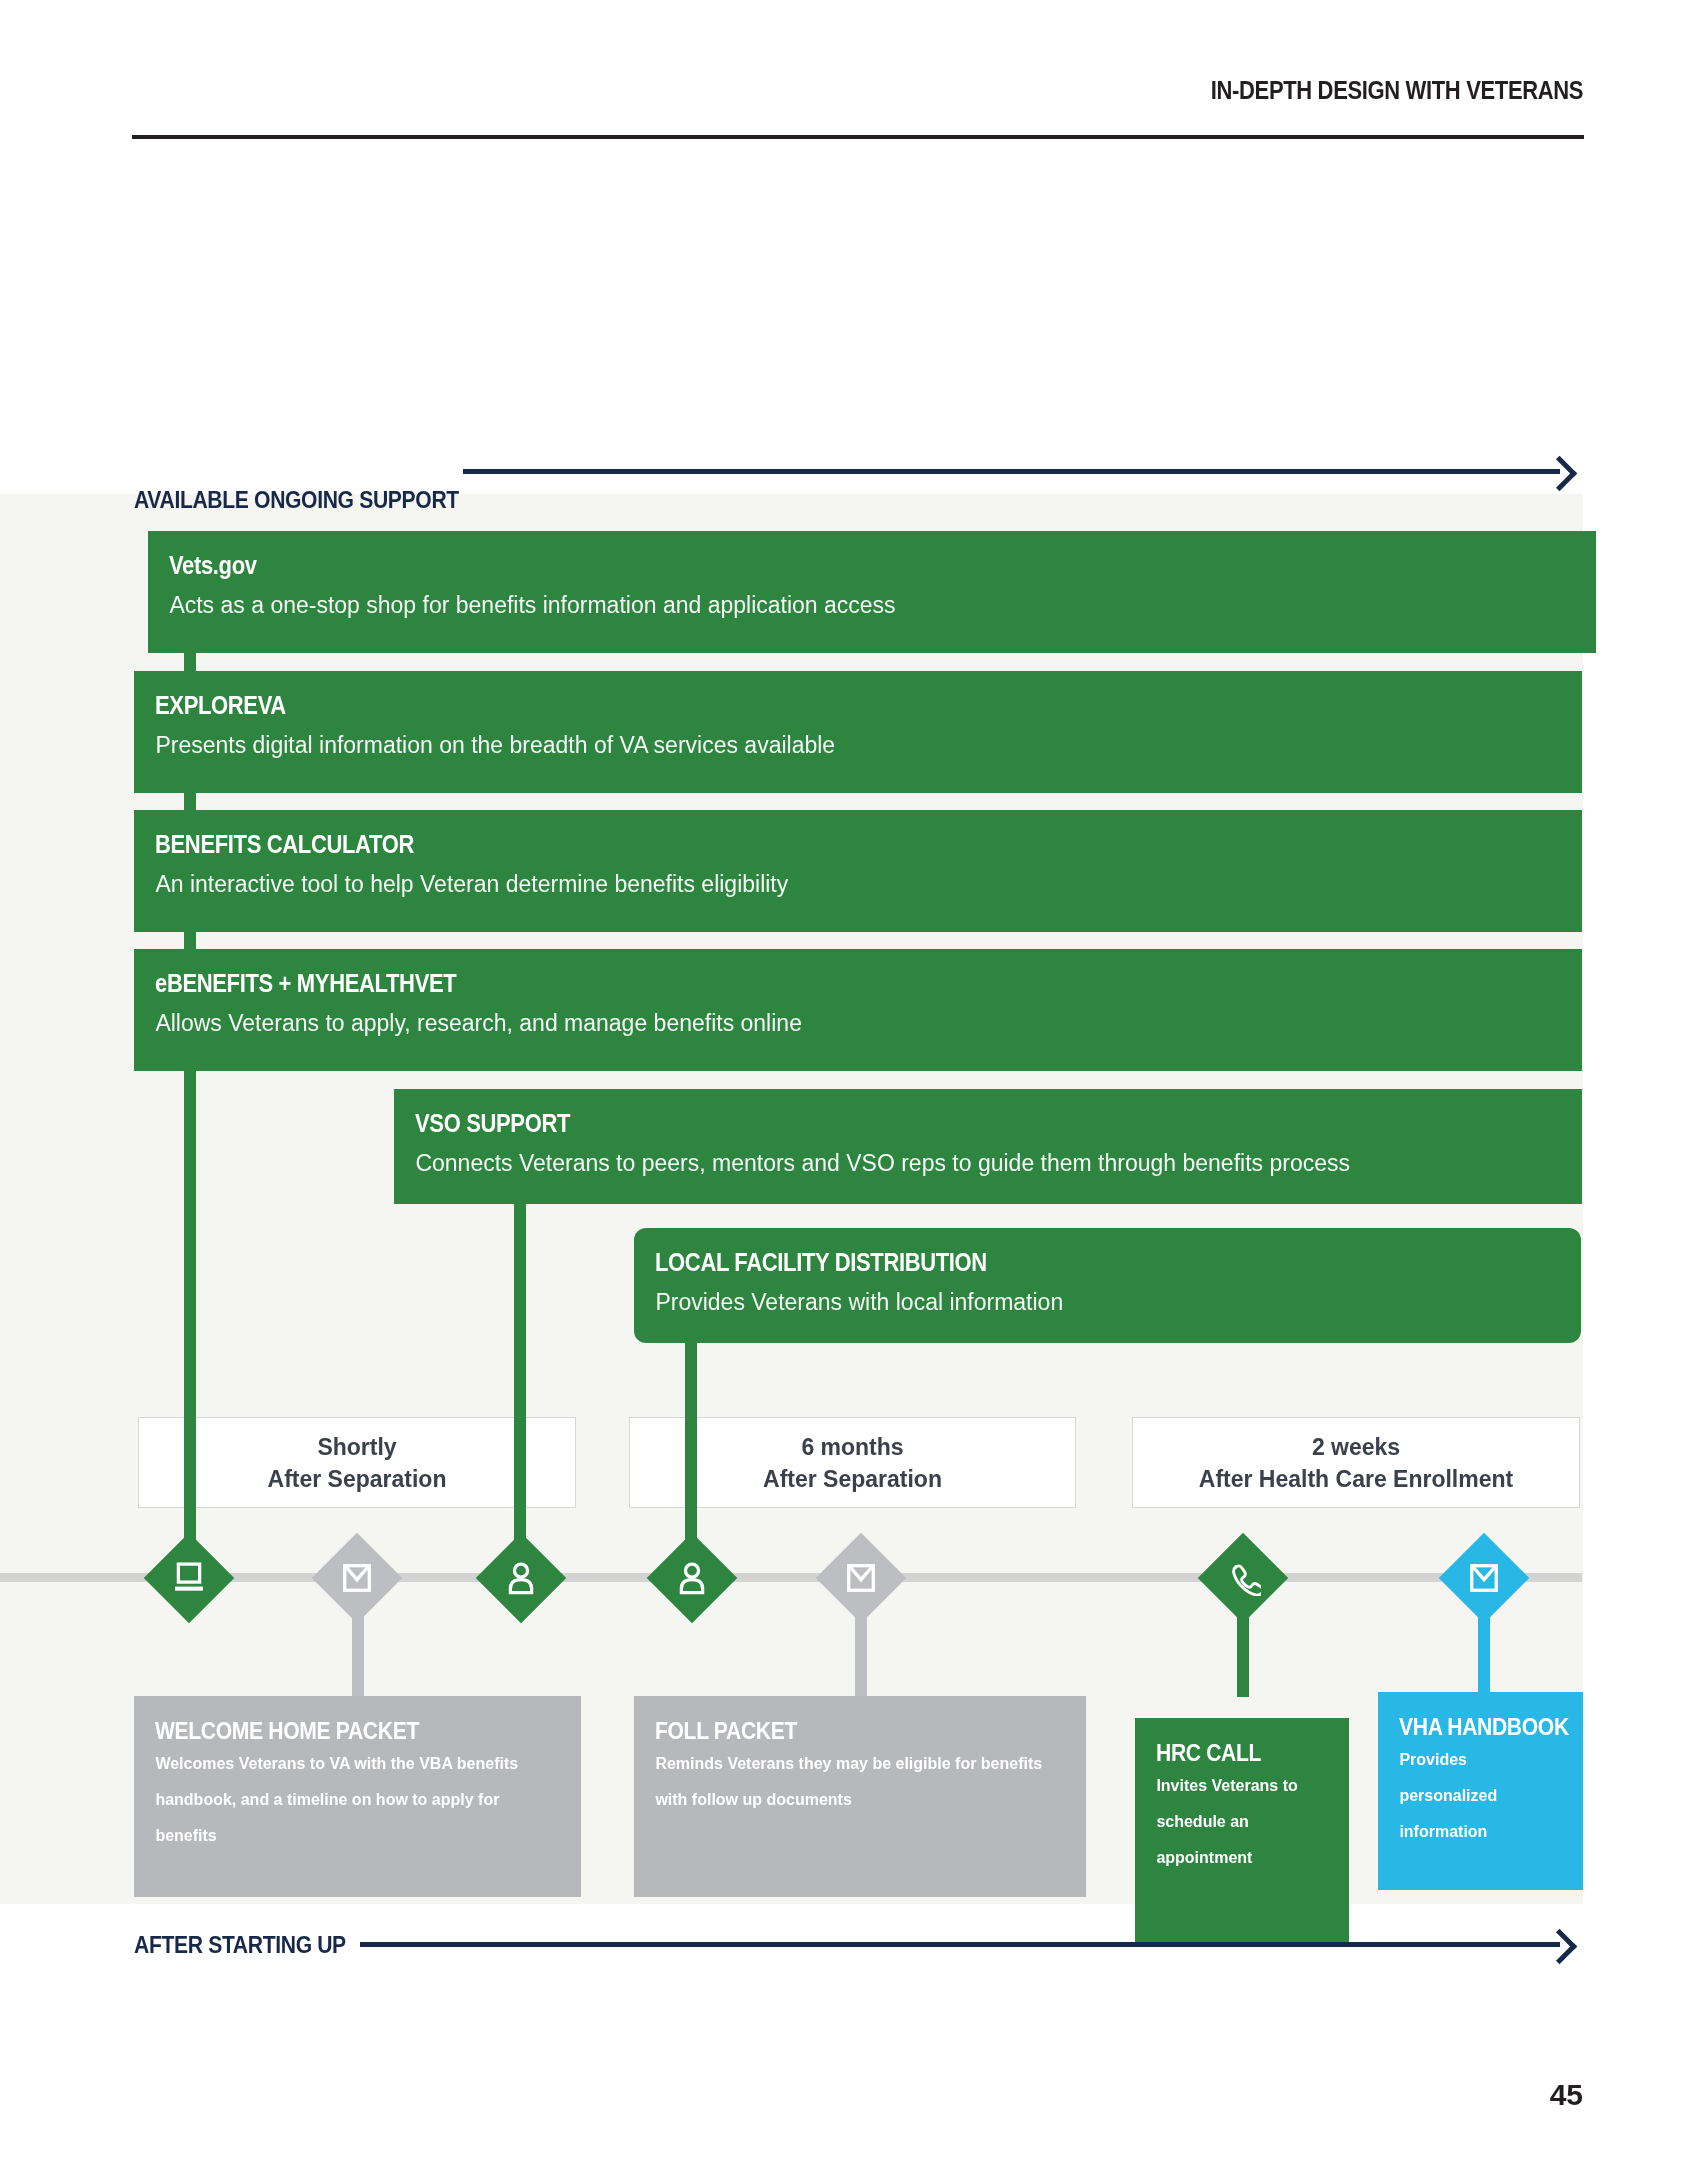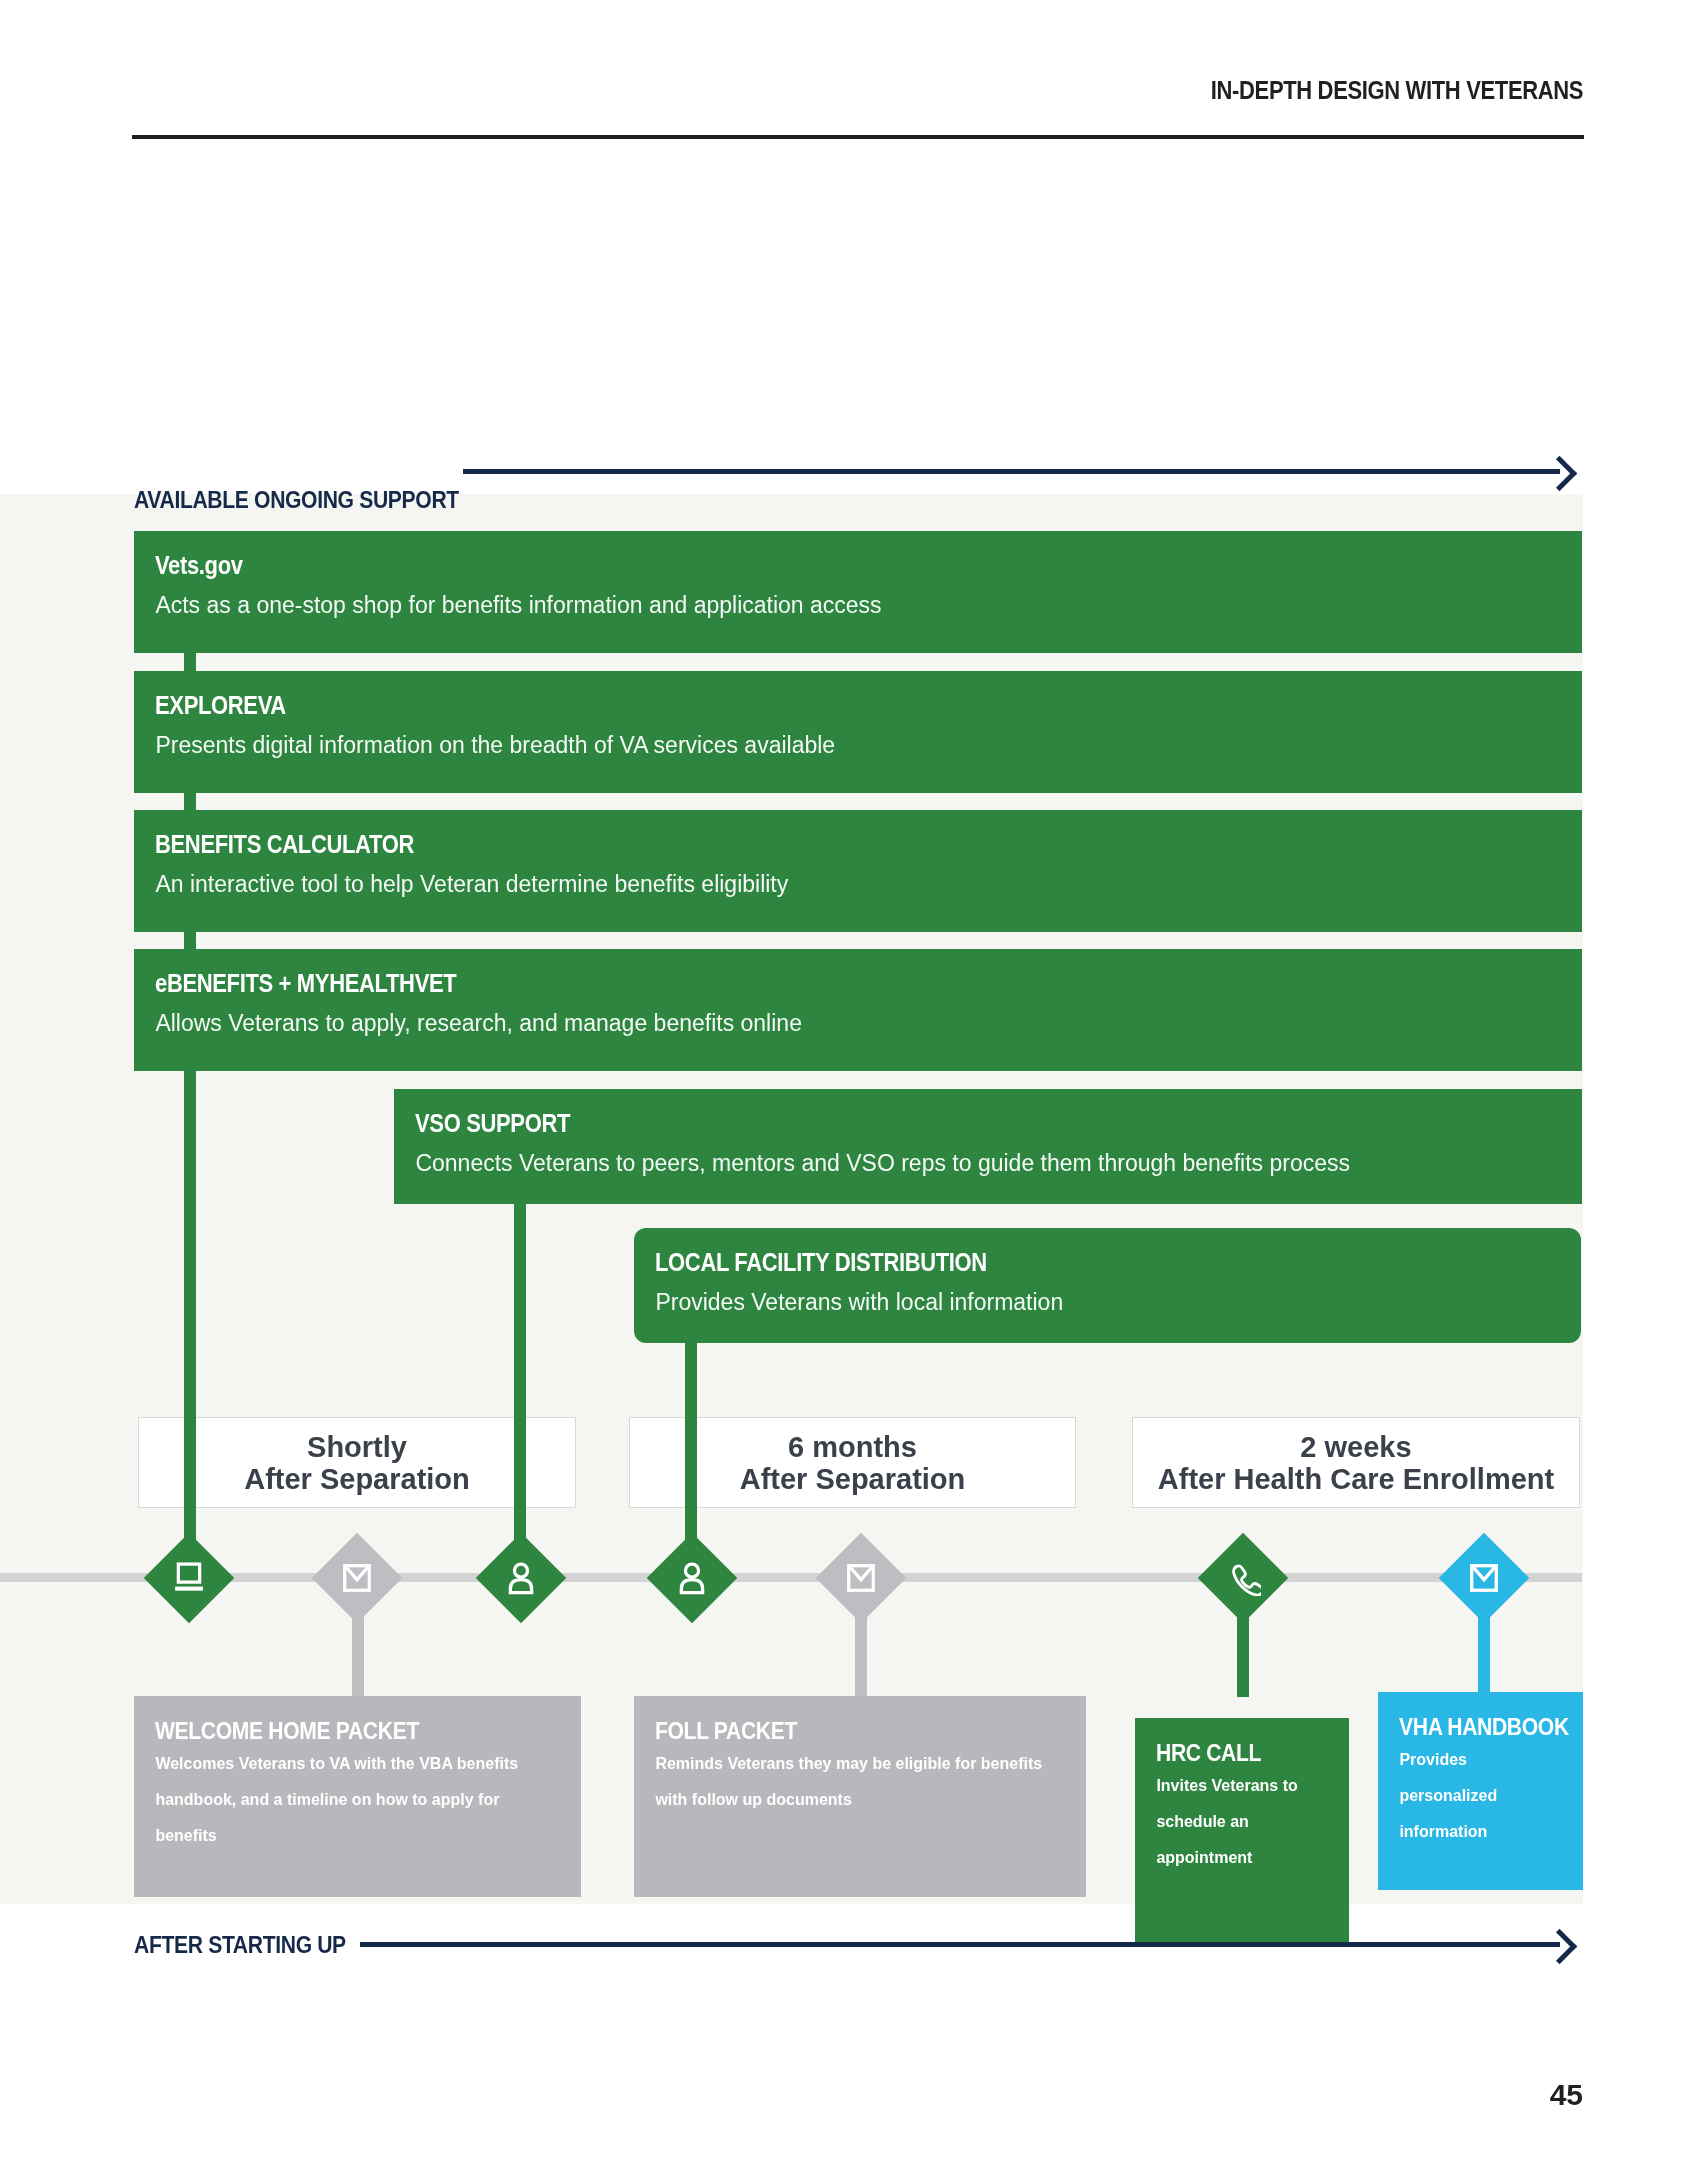--- a/index.html
+++ b/index.html
@@ -25,21 +25,21 @@
     transform:rotate(45deg);z-index:8;background:transparent;}
 
   
   .bar{background:#2E8540;color:#ffffff;z-index:5;box-sizing:border-box;padding:20px 25px 0 21.4px;}
   .bar-title{font-size:25px;font-weight:bold;white-space:nowrap;}
   .bar-desc{font-size:23px;font-weight:400;margin-top:12.4px;white-space:nowrap;color:#f4faf5;}
 
   
   .mbox{background:#ffffff;border:1.6px solid #d8d8d8;z-index:2;box-sizing:border-box;
     display:flex;flex-direction:column;align-items:center;justify-content:center;
-    color:#3a414b;font-size:29px;font-weight:bold;line-height:32px;text-align:center;}
+    color:#3a414b;font-size:23px;font-weight:bold;line-height:32px;text-align:center;}
 
   
   .conn{width:12.4px;z-index:3;}
   .conn.green{background:#2E8540;}
   .conn.gray{background:#bdbec2;}
   .conn.cyan{background:#29b7e6;}
 
   
   .tline{left:0;top:1573px;width:1582px;height:9px;background:#d3d3d3;z-index:2;}
   .diamond{width:64px;height:64px;transform:rotate(45deg);z-index:6;}
@@ -74,21 +74,21 @@
   <div class="abs arrow-head" style="left:1547px;top:461px;"></div>
 
   <div class="abs conn green" style="left:184px;top:651px;height:926px;"></div>
   <div class="abs conn green" style="left:514px;top:1170px;height:407px;"></div>
   <div class="abs conn green" style="left:685px;top:1302px;height:275px;"></div>
   <div class="abs conn gray" style="left:352px;top:1578px;height:121px;"></div>
   <div class="abs conn gray" style="left:855px;top:1578px;height:121px;"></div>
   <div class="abs conn green" style="left:1237px;top:1578px;height:119px;"></div>
   <div class="abs conn cyan" style="left:1478px;top:1578px;height:118px;"></div>
 
-  <div class="abs bar" style="left:134px;top:531px;width:1448px;height:122px;">
+  <div class="abs bar" style="left:148px;top:531px;width:1448px;height:122px;">
     <div class="bar-title"><span class="cond">Vets.gov</span></div>
     <div class="bar-desc">Acts as a one-stop shop for benefits information and application access</div>
   </div>
   <div class="abs bar" style="left:134px;top:671px;width:1448px;height:122px;">
     <div class="bar-title"><span class="cond">EXPLOREVA</span></div>
     <div class="bar-desc">Presents digital information on the breadth of VA services available</div>
   </div>
   <div class="abs bar" style="left:134px;top:810px;width:1448px;height:122px;">
     <div class="bar-title"><span class="cond">BENEFITS CALCULATOR</span></div>
     <div class="bar-desc">An interactive tool to help Veteran determine benefits eligibility</div>

